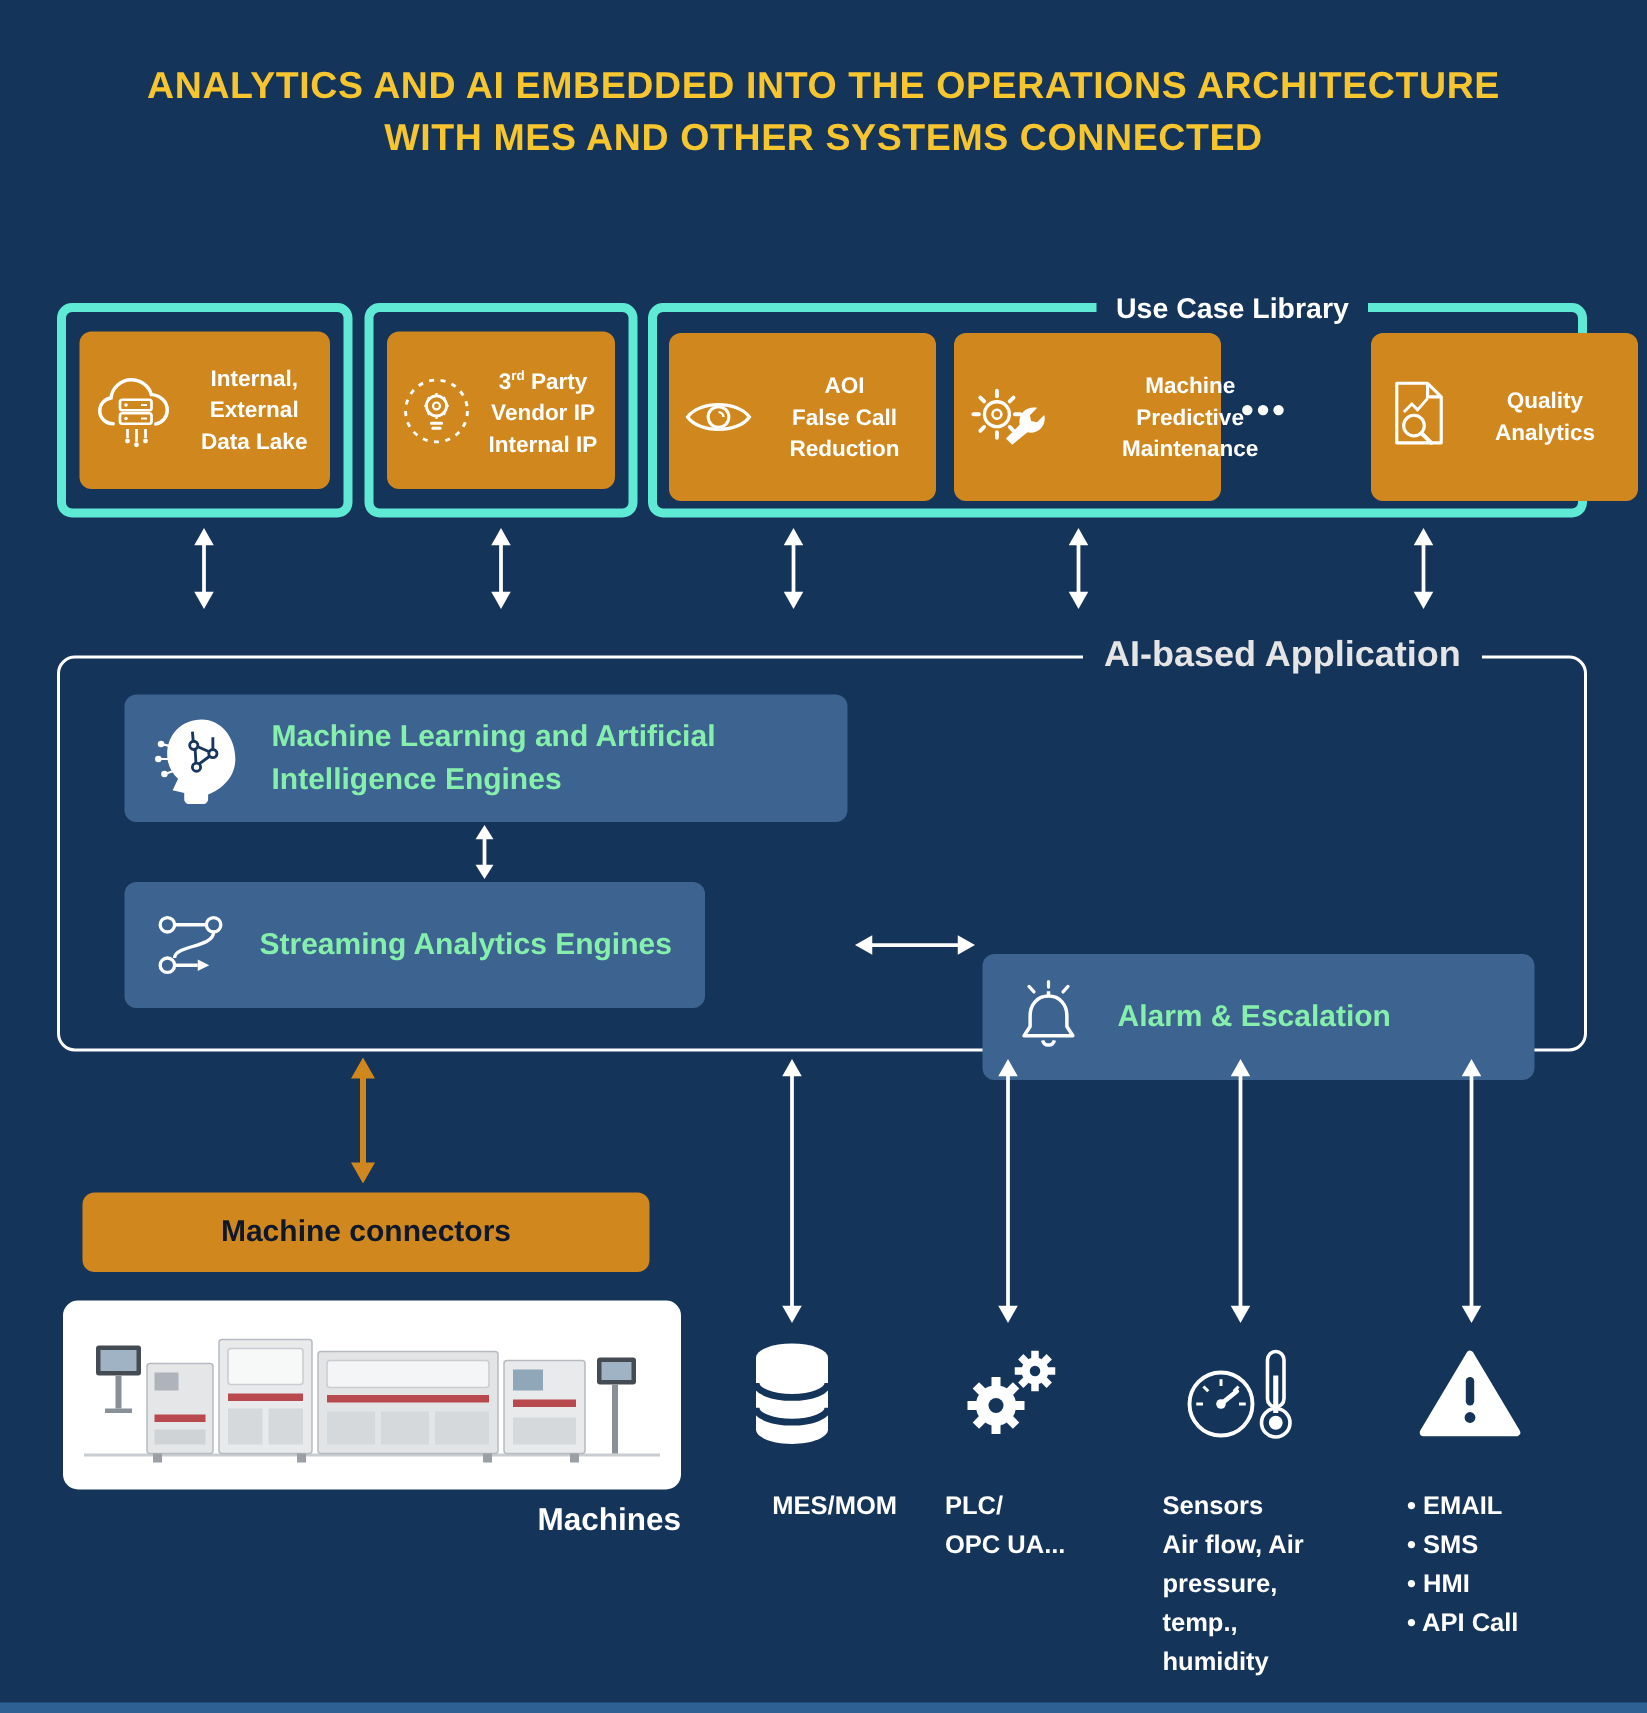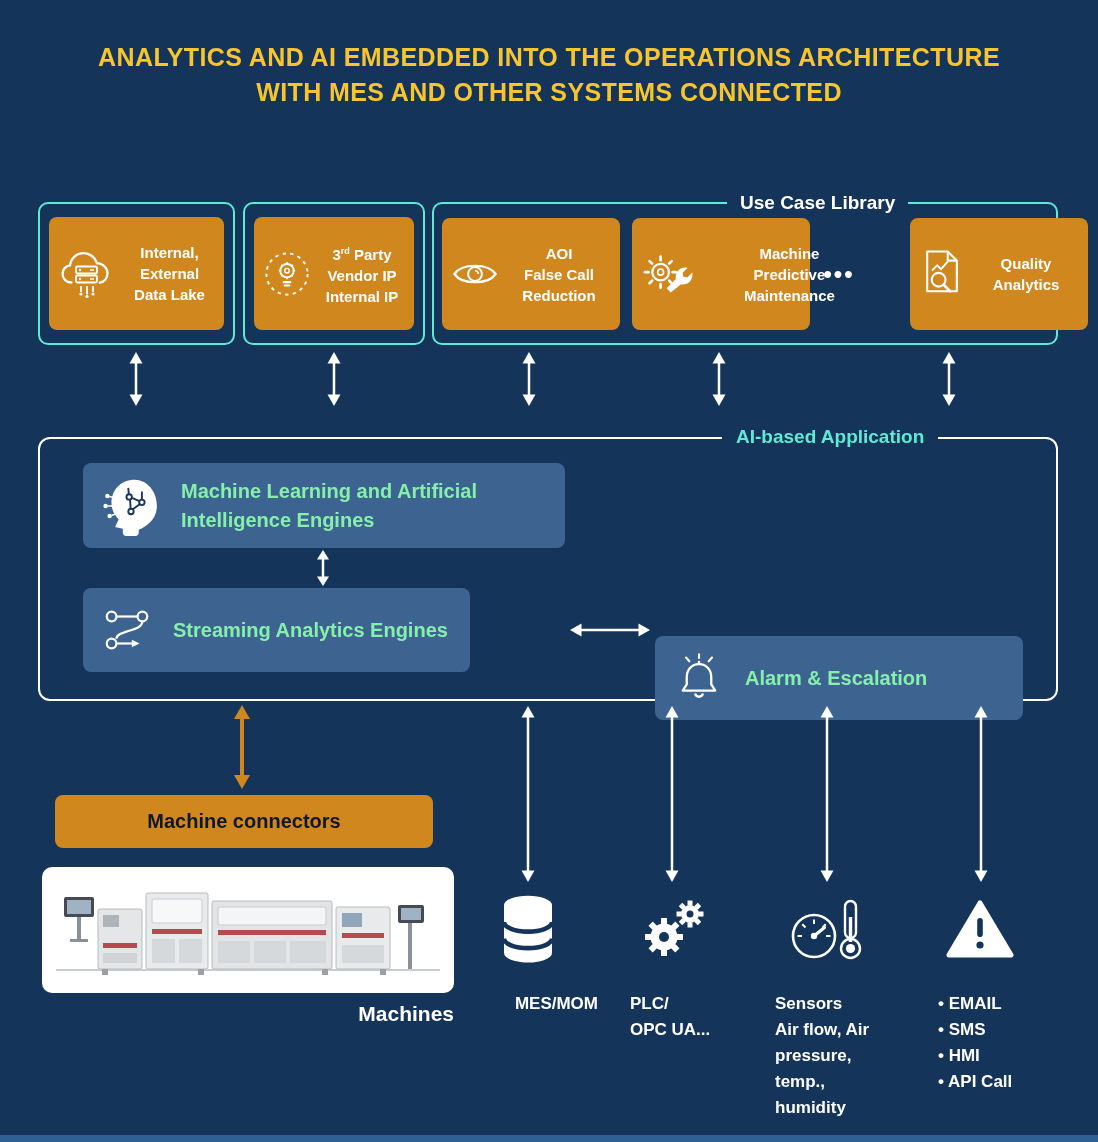--- a/index.html
+++ b/index.html
@@ -3,21 +3,21 @@
 <meta charset="utf-8">
 <style>
   * { margin:0; padding:0; box-sizing:border-box; }
   body { background:#0b2240; font-family:"Liberation Sans", sans-serif; }
   .stage { position:relative; width:1098px; height:1142px; background:var(--background,#15345A);
            overflow:hidden; border-bottom:7px solid #2F6094; }
 
   .title { position:absolute; top:40px; left:0; width:100%; text-align:center;
            color:var(--title-yellow,#F7C52D); font-size:25px; font-weight:bold; line-height:35px; letter-spacing:.4px; }
 
-  .group { position:absolute; border:2px solid #5eead4; border-radius:10px; }
+  .group { position:absolute; border:6px solid #5eead4; border-radius:10px; }
   .g1 { left:38px; top:202px; width:197px; height:143px; }
   .g2 { left:243px; top:202px; width:182px; height:143px; }
   .g3 { left:432px; top:202px; width:626px; height:143px; }
 
   .group-label { position:absolute; background:var(--background,#15345A); color:#fff;
                  font-size:19px; font-weight:bold; line-height:26px; padding:0 13px; white-space:nowrap; }
   .ucl-label { left:293px; top:-14px; }
 
   .obox { background:var(--orange,#D0881E); border-radius:8px; display:flex; align-items:center; color:#fff; }
   .obox-inset { position:absolute; left:9px; right:9px; top:13px; bottom:13px; }
@@ -28,21 +28,21 @@
   .olabel .ln { display:block; }
   sup { font-size:60%; }
 
   .dots { position:absolute; left:385px; top:0; width:40px; height:100%;
           display:flex; align-items:center; justify-content:center;
           color:#fff; font-size:24px; font-weight:bold; letter-spacing:2px; }
 
   .ai-box { position:absolute; left:38px; top:437px; width:1020px; height:264px;
             border:2px solid #fff; border-radius:12px; }
   .ai-label { position:absolute; left:722px; top:424px; background:var(--background,#15345A);
-              color:#5eead4; font-size:19px; font-weight:bold; line-height:26px; padding:0 14px; white-space:nowrap; }
+              color:#e5e5e5; font-size:24px; font-weight:bold; line-height:26px; padding:0 14px; white-space:nowrap; }
 
   .panel { position:absolute; background:var(--panel-blue,#3D6390); border-radius:8px;
            display:flex; align-items:center; color:#86efac; font-weight:bold; font-size:20px; line-height:29px; }
   .panel .icon { flex:0 0 auto; margin:0 20px 0 18px; }
   .panel-ml { left:83px; top:463px; width:482px; height:85px; }
   .panel-stream { left:83px; top:588px; width:387px; height:84px; }
   .panel-alarm { left:655px; top:588px; width:368px; height:84px;margin-top:48px; }
   .plabel .ln { display:block; }
 
   .arr { position:absolute; }

